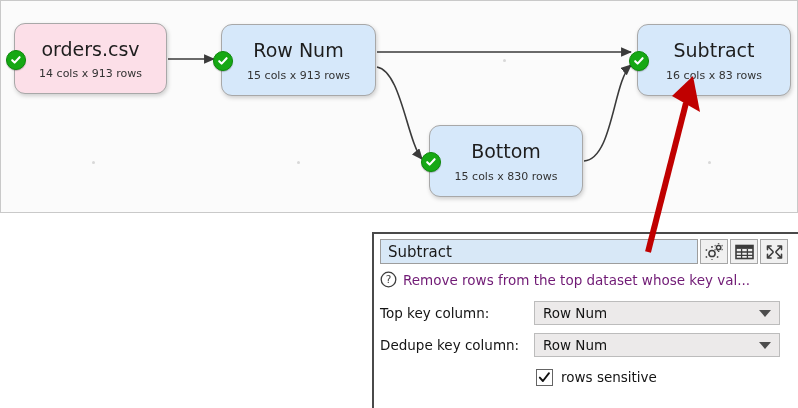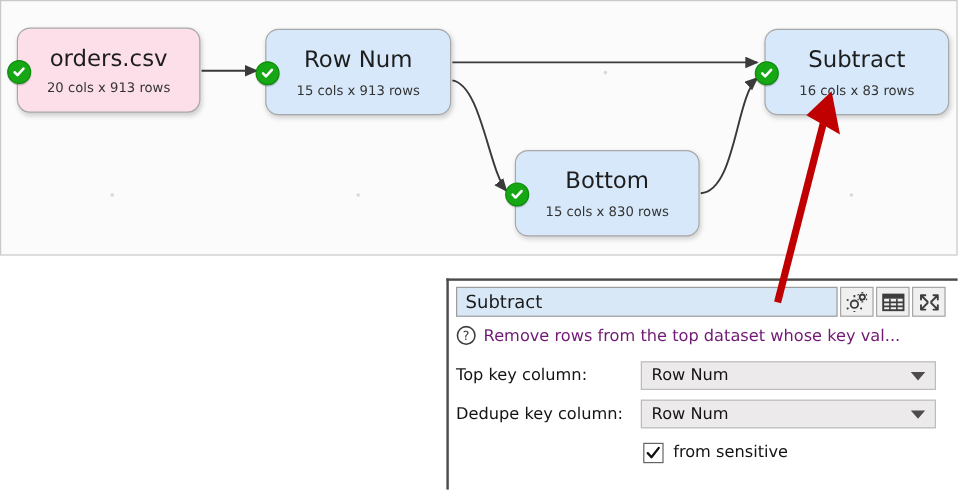--- a/index.html
+++ b/index.html
@@ -258,21 +258,21 @@
     <path d="M583,160 C612,158 612,80 630,64" fill="none" stroke="#3a3a3a" stroke-width="1.6" marker-end="url(#arrowhead)"></path>
   </svg>
 
   <div class="node pink" style="left:13px;top:22px;width:153px;height:71px;">
     <div class="status-badge">
       <svg width="12" height="12" viewBox="0 0 12 12" aria-hidden="true">
         <path d="M2.2,6.2 L4.6,8.6 L9.6,3.2" fill="none" stroke="#ffffff" stroke-width="2.1" stroke-linecap="round" stroke-linejoin="round"></path>
       </svg>
     </div>
     <div class="node-title">orders.csv</div>
-    <div class="node-sub">20 cols x 913 rows</div>
+    <div class="node-sub">14 cols x 913 rows</div>
   </div>
 
   <div class="node blue" style="left:220px;top:23px;width:155px;height:72px;">
     <div class="status-badge">
       <svg width="12" height="12" viewBox="0 0 12 12" aria-hidden="true">
         <path d="M2.2,6.2 L4.6,8.6 L9.6,3.2" fill="none" stroke="#ffffff" stroke-width="2.1" stroke-linecap="round" stroke-linejoin="round"></path>
       </svg>
     </div>
     <div class="node-title">Row Num</div>
     <div class="node-sub">15 cols x 913 rows</div>
@@ -375,18 +375,18 @@
       </div>
     </div>
 
     <div class="field-row" id="row-check">
       <div class="checkbox-wrap">
         <span class="checkbox-box">
           <svg width="13" height="13" viewBox="0 0 13 13" aria-hidden="true">
             <path d="M1.8,6.6 L4.9,10 L11,2.2" fill="none" stroke="#111111" stroke-width="1.9" stroke-linecap="round" stroke-linejoin="round"></path>
           </svg>
         </span>
-        <span class="checkbox-label">from sensitive</span>
+        <span class="checkbox-label">rows sensitive</span>
       </div>
     </div>
 
   </div>
 </div>
 
 </body></html>

